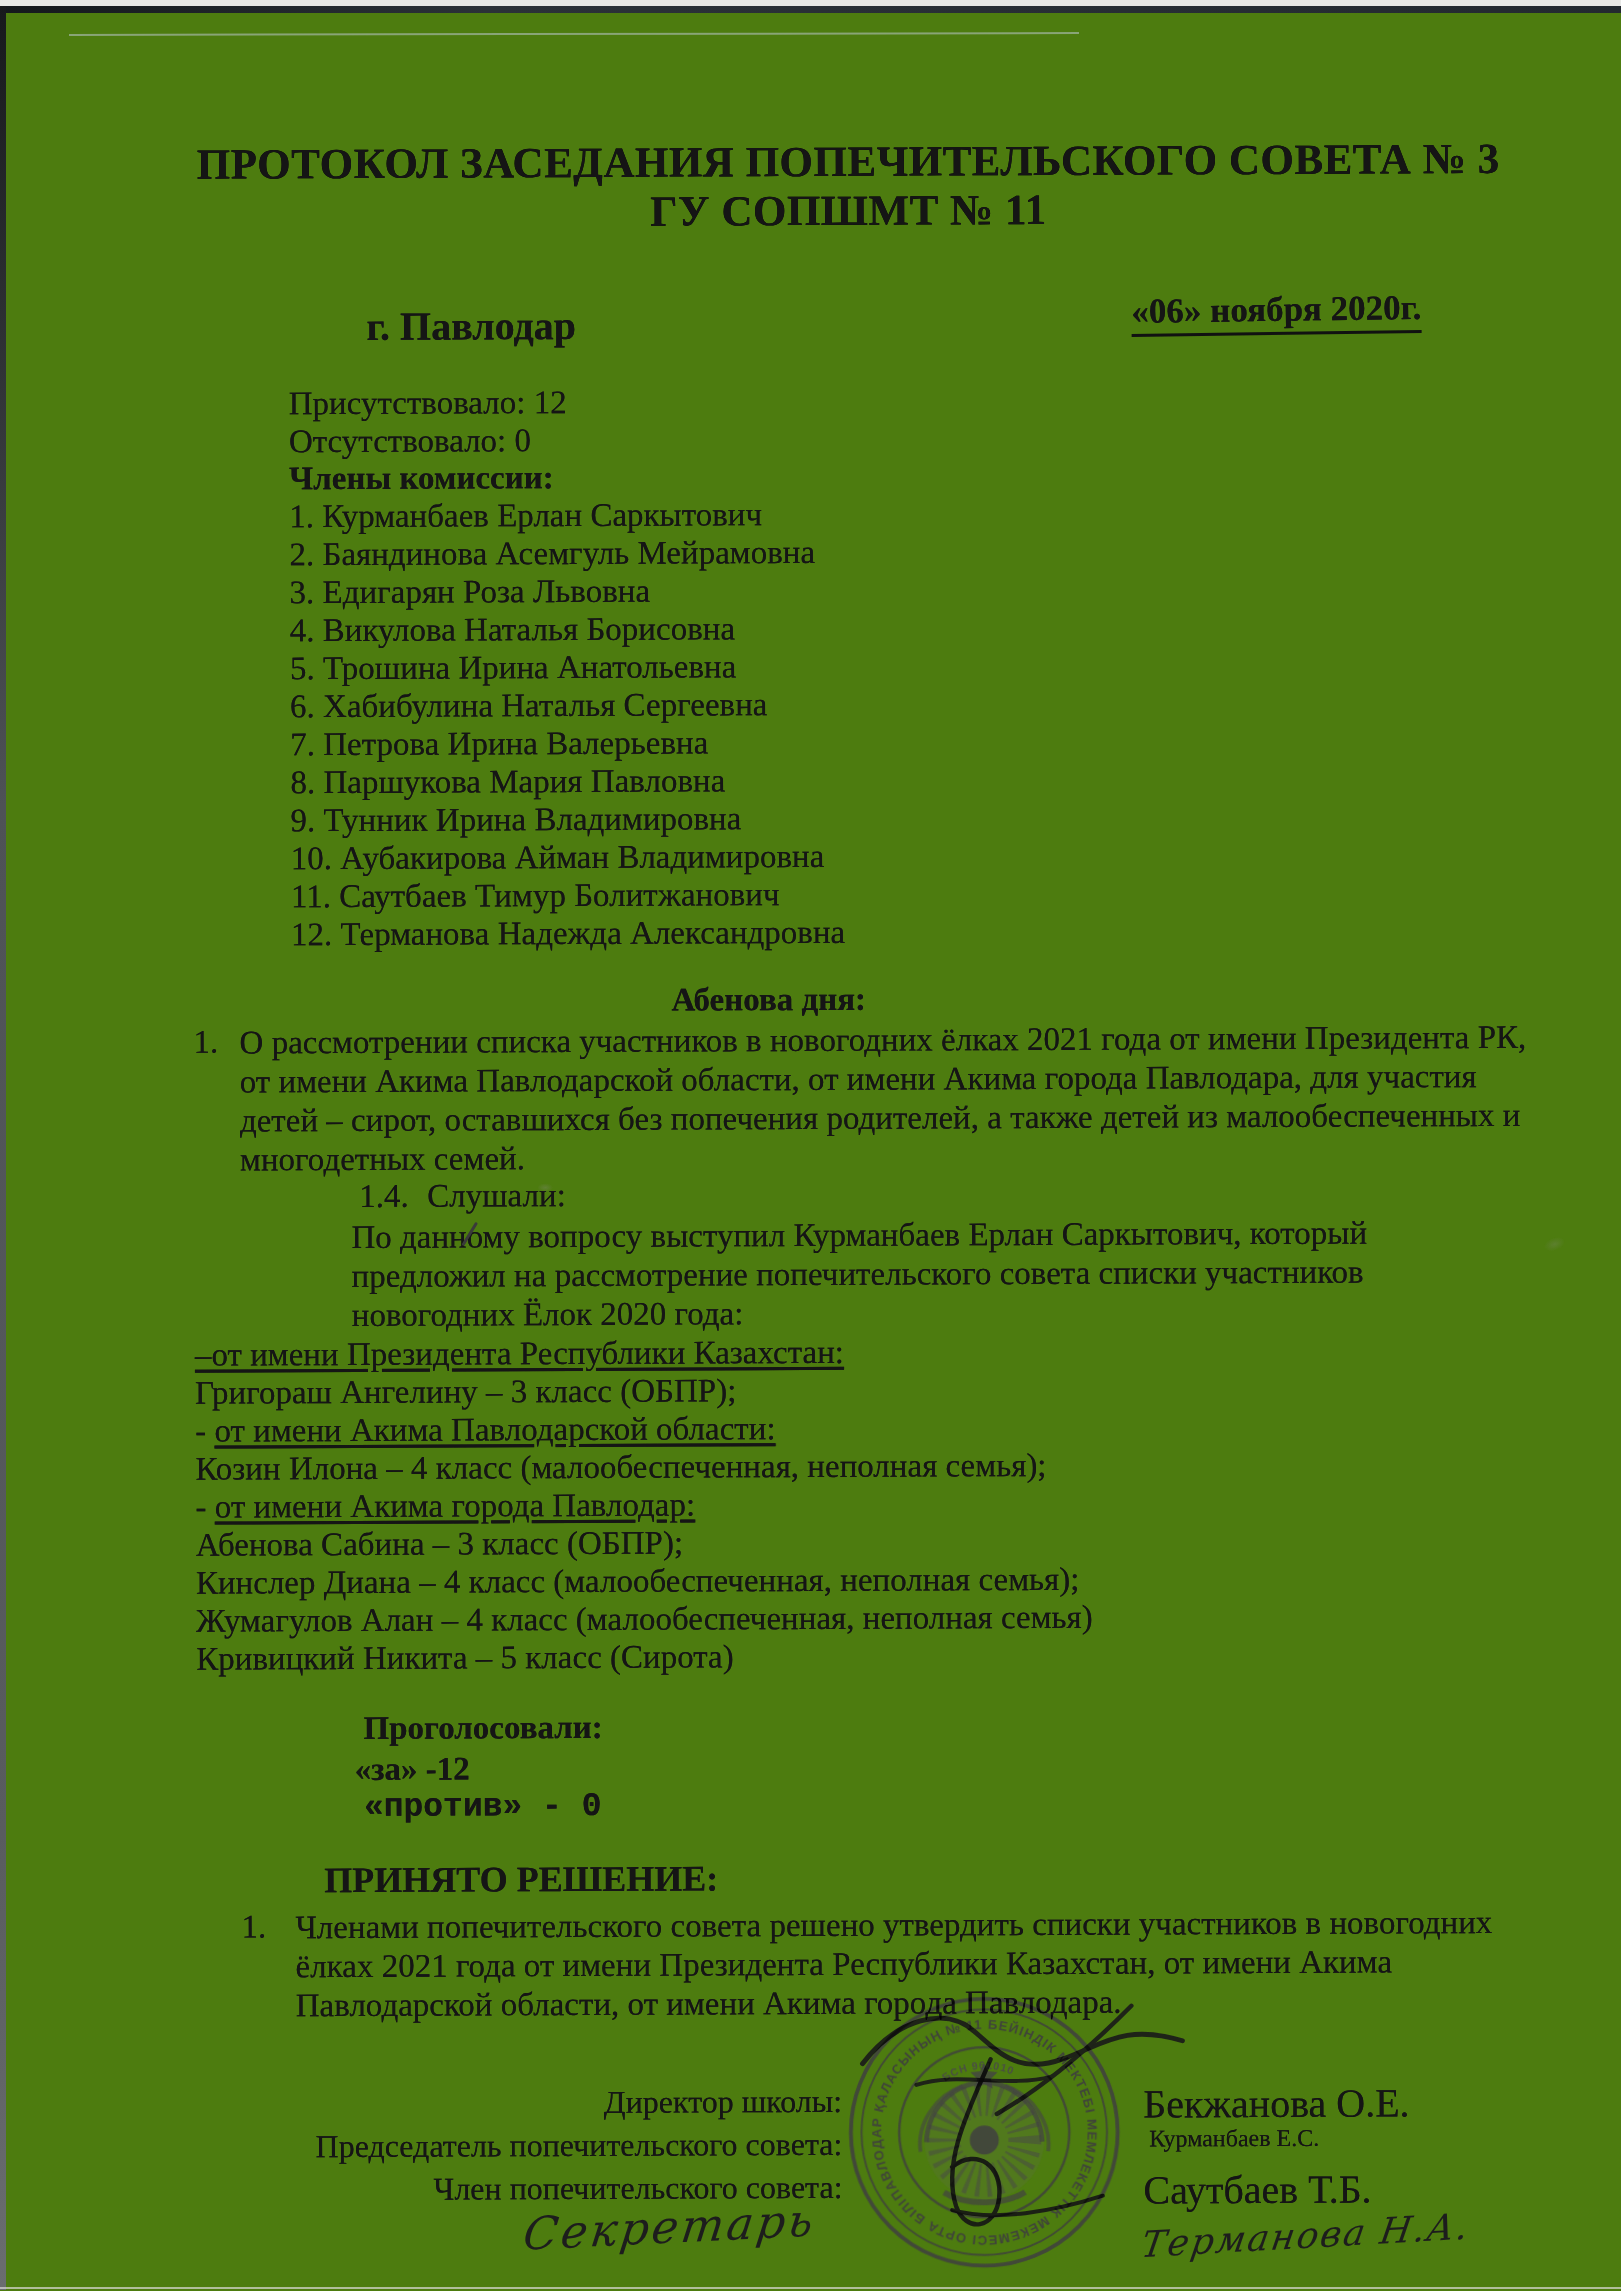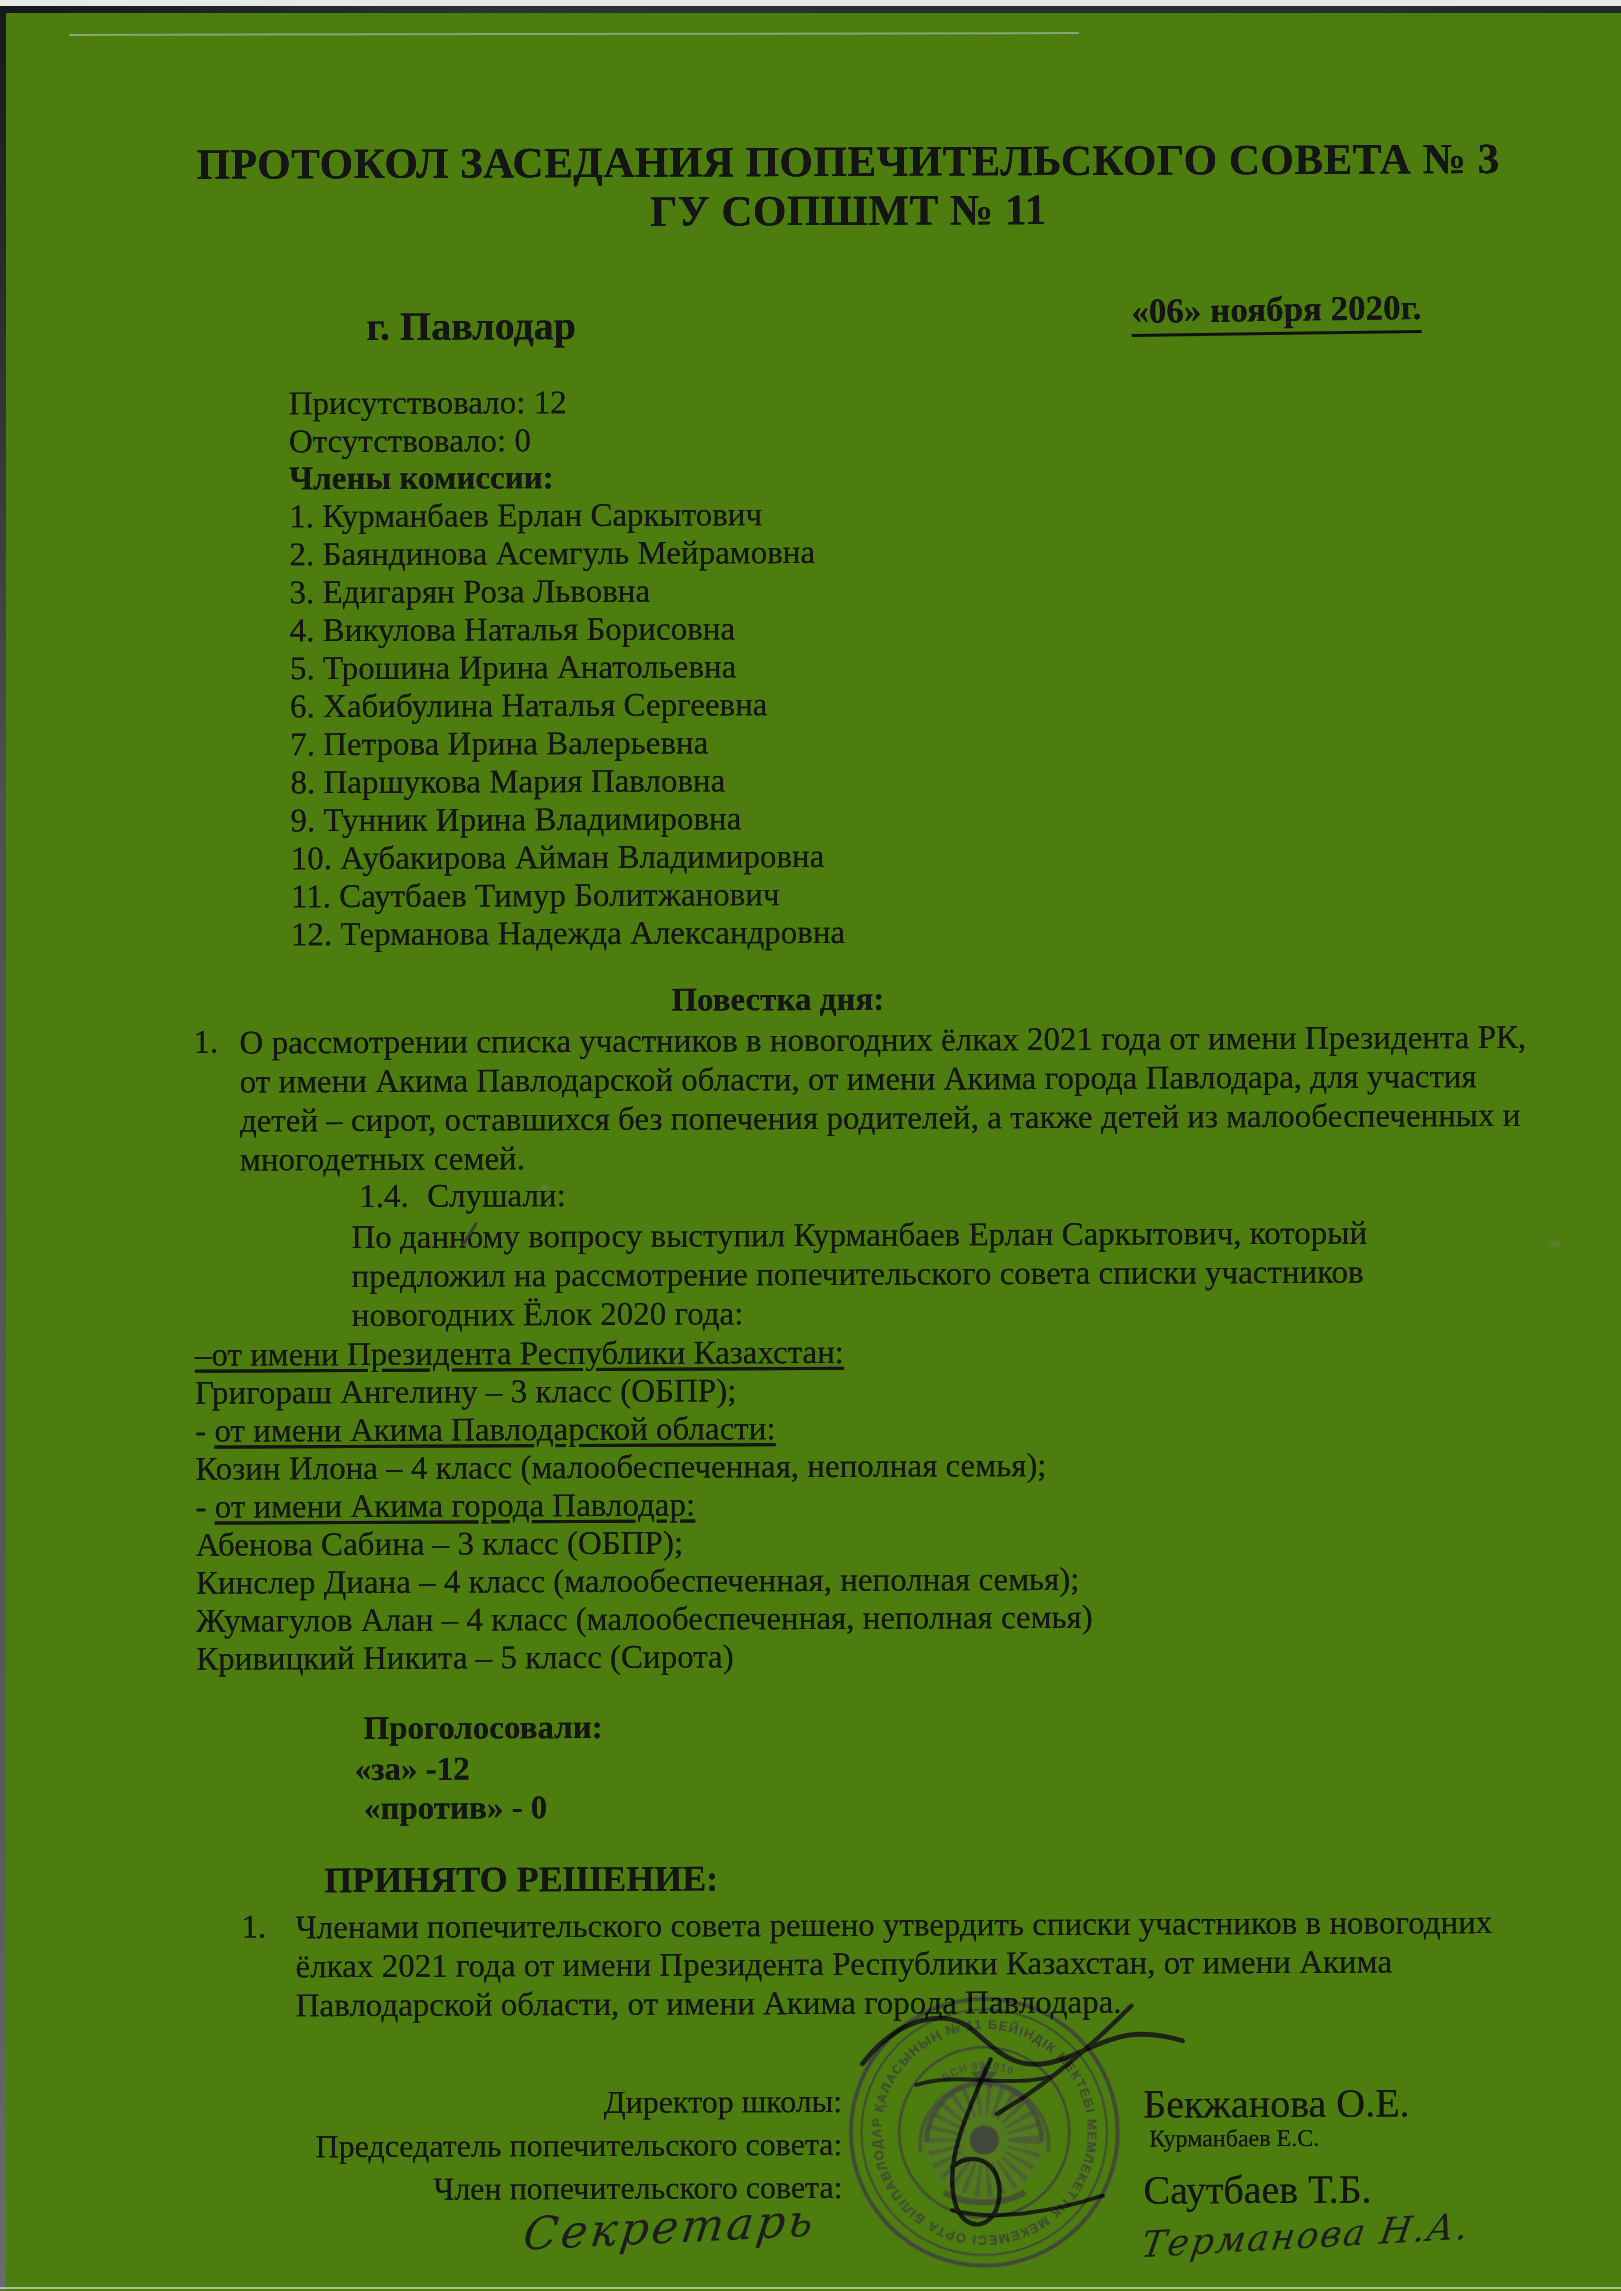--- a/index.html
+++ b/index.html
@@ -68,21 +68,21 @@
       <div class="ln">5. Трошина Ирина Анатольевна</div>
       <div class="ln">6. Хабибулина Наталья Сергеевна</div>
       <div class="ln">7. Петрова Ирина Валерьевна</div>
       <div class="ln">8. Паршукова Мария Павловна</div>
       <div class="ln">9. Тунник Ирина Владимировна</div>
       <div class="ln">10. Аубакирова Айман Владимировна</div>
       <div class="ln">11. Саутбаев Тимур Болитжанович</div>
       <div class="ln">12. Терманова Надежда Александровна</div>
     </div>
 
-    <div class="t b" style="left:672px;top:975px;">Повестка дня:</div>
+    <div class="t b" style="left:672px;top:975px;">Абенова дня:</div>
     <div class="t" style="left:194px;top:1015px;">1.</div>
     <div class="block" style="left:240px;top:1015px;">
       <div class="ln">О рассмотрении списка участников в новогодних ёлках 2021 года от имени Президента РК,</div>
       <div class="ln">от имени Акима Павлодарской области, от имени Акима города Павлодара, для участия</div>
       <div class="ln">детей – сирот, оставшихся без попечения  родителей, а также детей из малообеспеченных и</div>
       <div class="ln">многодетных семей.</div>
     </div>
 
     <div class="t" style="left:359px;top:1170px;">1.4.</div>
     <div class="t" style="left:427px;top:1170px;">Слушали:</div>
@@ -103,21 +103,21 @@
       <div class="ln">Козин Илона – 4 класс (малообеспеченная, неполная семья);</div>
       <div class="ln"><span>- </span><span class="u">от имени Акима города Павлодар:</span></div>
       <div class="ln">Абенова Сабина – 3 класс (ОБПР);</div>
       <div class="ln">Кинслер Диана – 4 класс (малообеспеченная, неполная семья);</div>
       <div class="ln">Жумагулов Алан – 4 класс (малообеспеченная, неполная семья)</div>
       <div class="ln">Кривицкий Никита – 5 класс (Сирота)</div>
     </div>
 
     <div class="t b" style="left:361px;top:1702px;">Проголосовали:</div>
     <div class="t b" style="left:352px;top:1743px;">«за» -12</div>
-    <div class="t b" style="left:361px;top:1782px;">«против» - 0</div>
+    <div class="t b" style="left:361px;top:1782px;font-family:Liberation Mono, monospace;">«против» - 0</div>
 
     <div class="t b" style="left:321px;top:1852px;font-size:36px;">ПРИНЯТО РЕШЕНИЕ:</div>
     <div class="t" style="left:238px;top:1900px;">1.</div>
     <div class="block" style="left:292px;top:1900px;">
       <div class="ln">Членами попечительского совета решено утвердить списки участников в новогодних</div>
       <div class="ln">ёлках 2021 года  от имени Президента Республики Казахстан, от имени Акима</div>
       <div class="ln">Павлодарской области, от имени Акима города Павлодара.</div>
     </div>
 
     <div class="t" style="left:196px;top:2078px;width:642px;text-align:right;font-size:32px;">Директор школы:</div>

